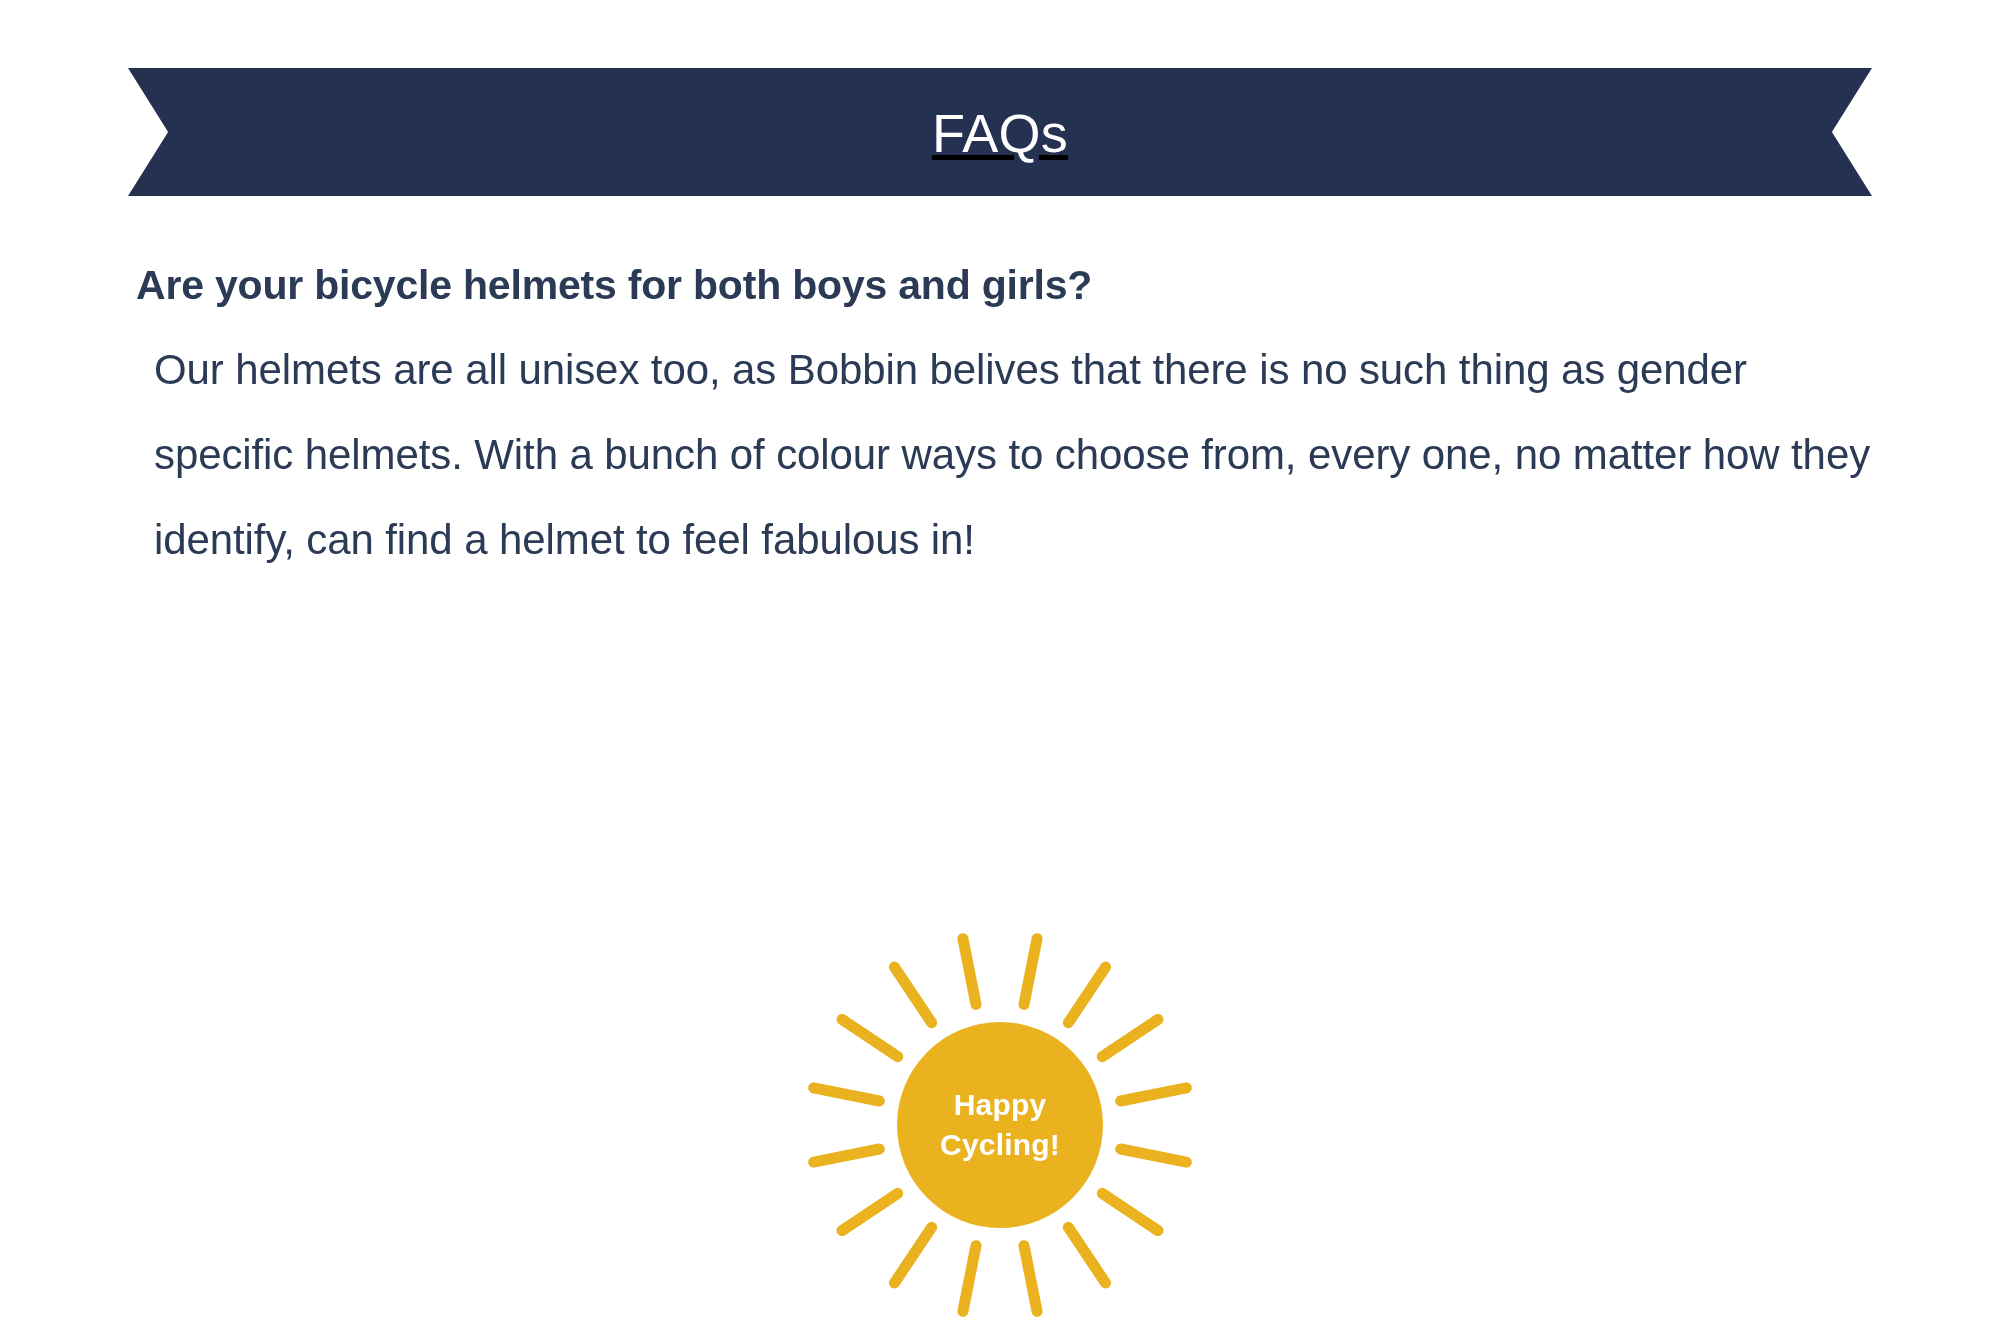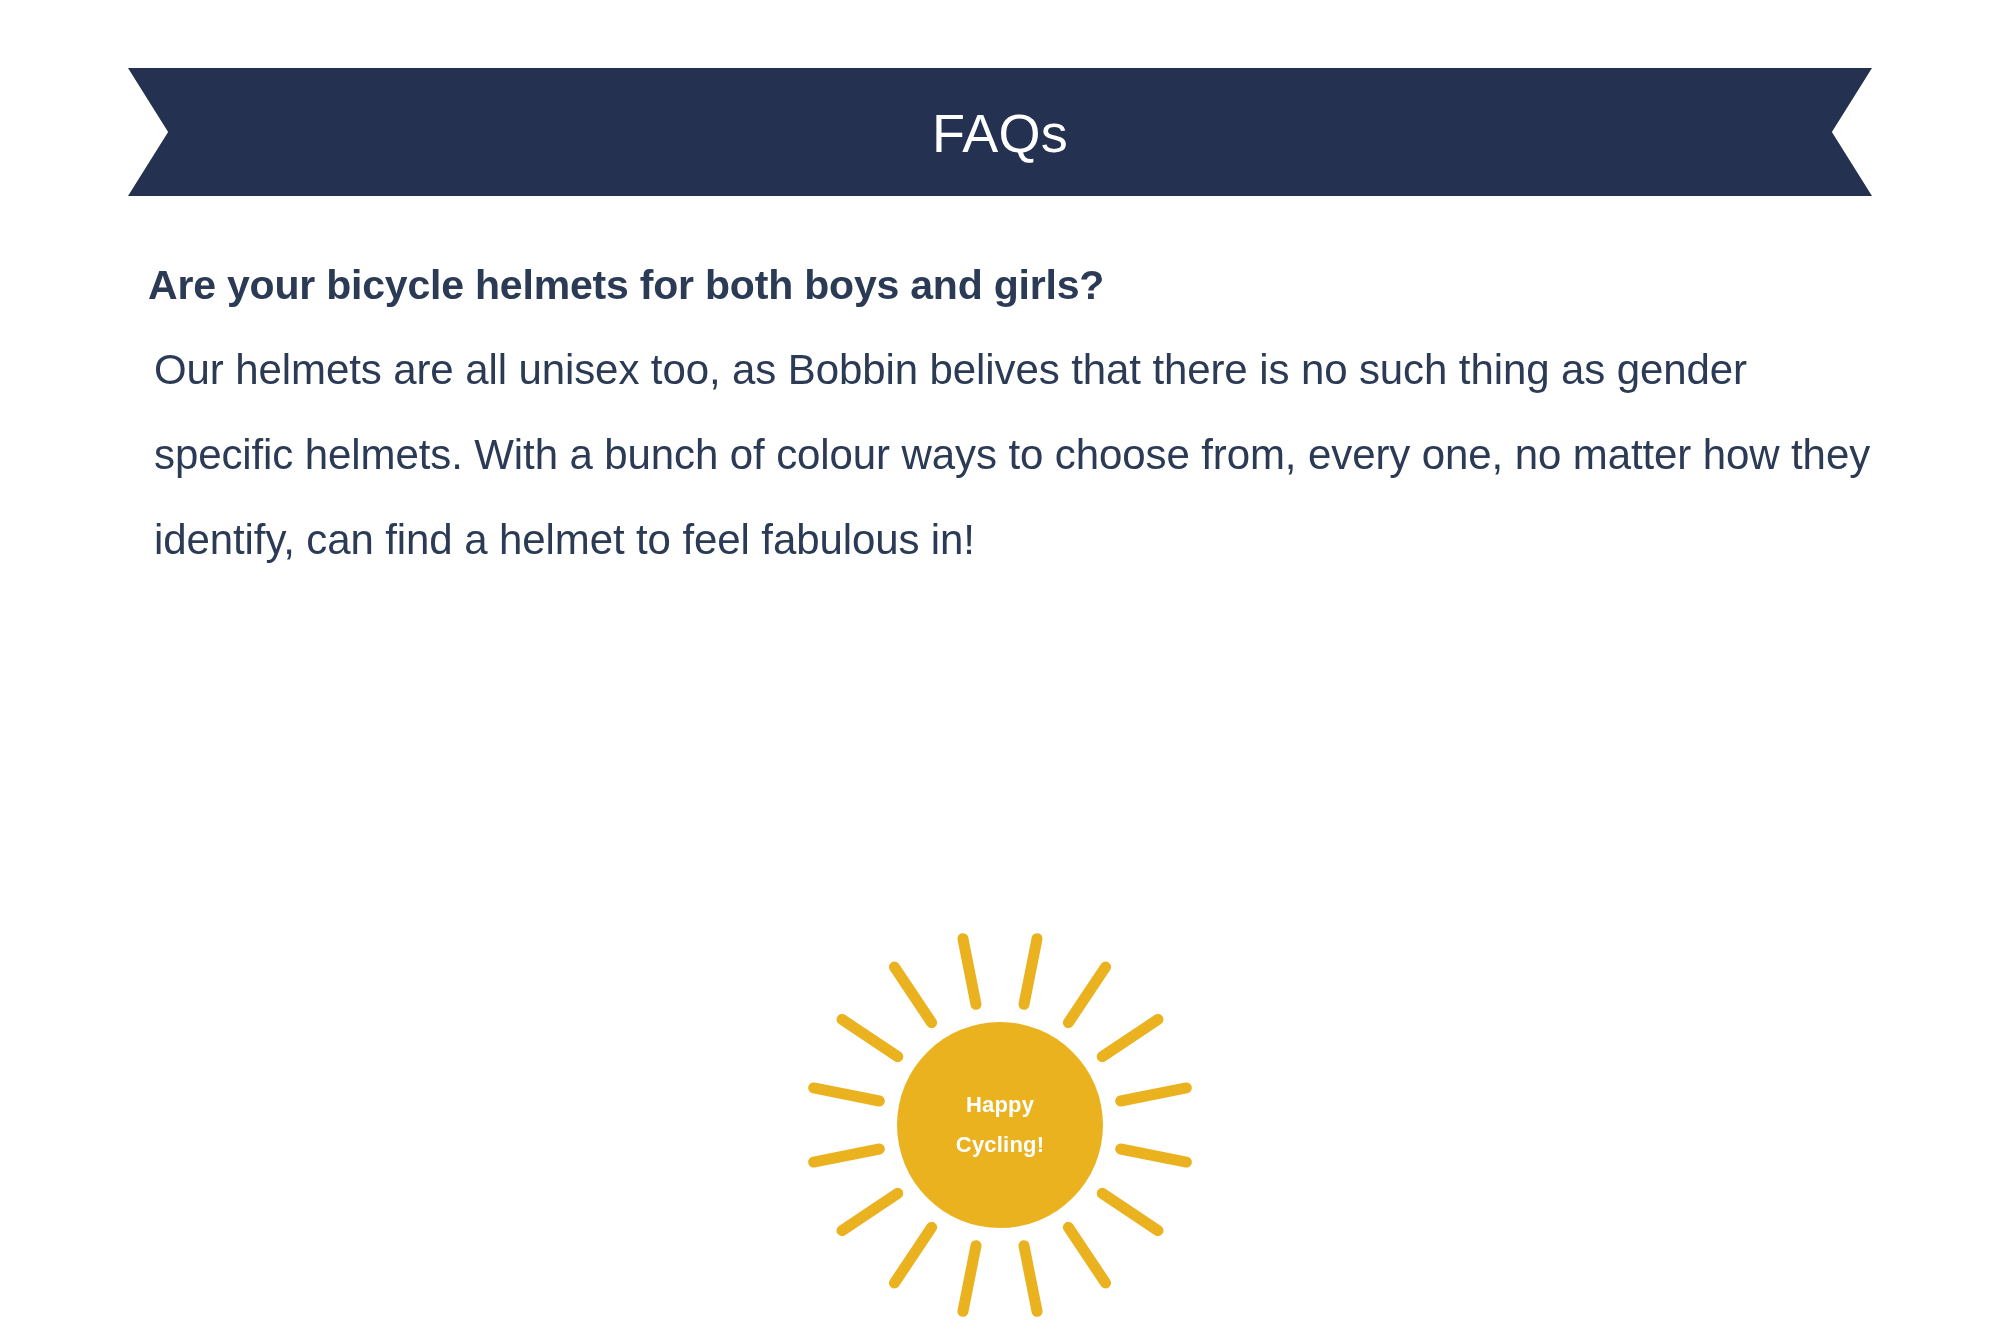--- a/index.html
+++ b/index.html
@@ -15,20 +15,21 @@
     position: relative;
   }
 
   
   .banner-wrap {
     position: absolute;
     left: 128px;
     top: 68px;
     width: 1744px;
     height: 128px;
+    text-decoration: underline;
   }
   .banner {
     width: 100%;
     height: 100%;
     background: #243150;
     -webkit-clip-path: polygon(
         0% 0%,
         100% 0%,
         97.7% 50%,
         100% 100%,
@@ -60,21 +61,21 @@
     position: absolute;
     left: 136px;
     top: 262px;
     width: 1760px;
   }
   .faq-question {
     color: #2B3A55;
     font-size: 41px;
     font-weight: 700;
     line-height: 1.15;
-    margin: 0 0 14px 12px;
+    margin: 0 0 14px 0;
     letter-spacing: -0.2px;
   }
   .faq-answer {
     color: #2B3A55;
     font-size: 42px;
     font-weight: 400;
     line-height: 85px;
     margin: 18px;
     letter-spacing: -0.1px;
     max-width: 1730px;
@@ -100,21 +101,21 @@
     width: 420px;
     height: 420px;
     display: flex;
     flex-direction: column;
     align-items: center;
     justify-content: center;
     pointer-events: none;
   }
   .sun-label span {
     color: #ffffff;
-    font-size: 22px;
+    font-size: 30px;
     font-weight: 700;
     line-height: 40px;
     text-align: left;
     letter-spacing: 0.2px;
   }
 </style>
 </head>
 <body>
 
 <div class="banner-wrap">

